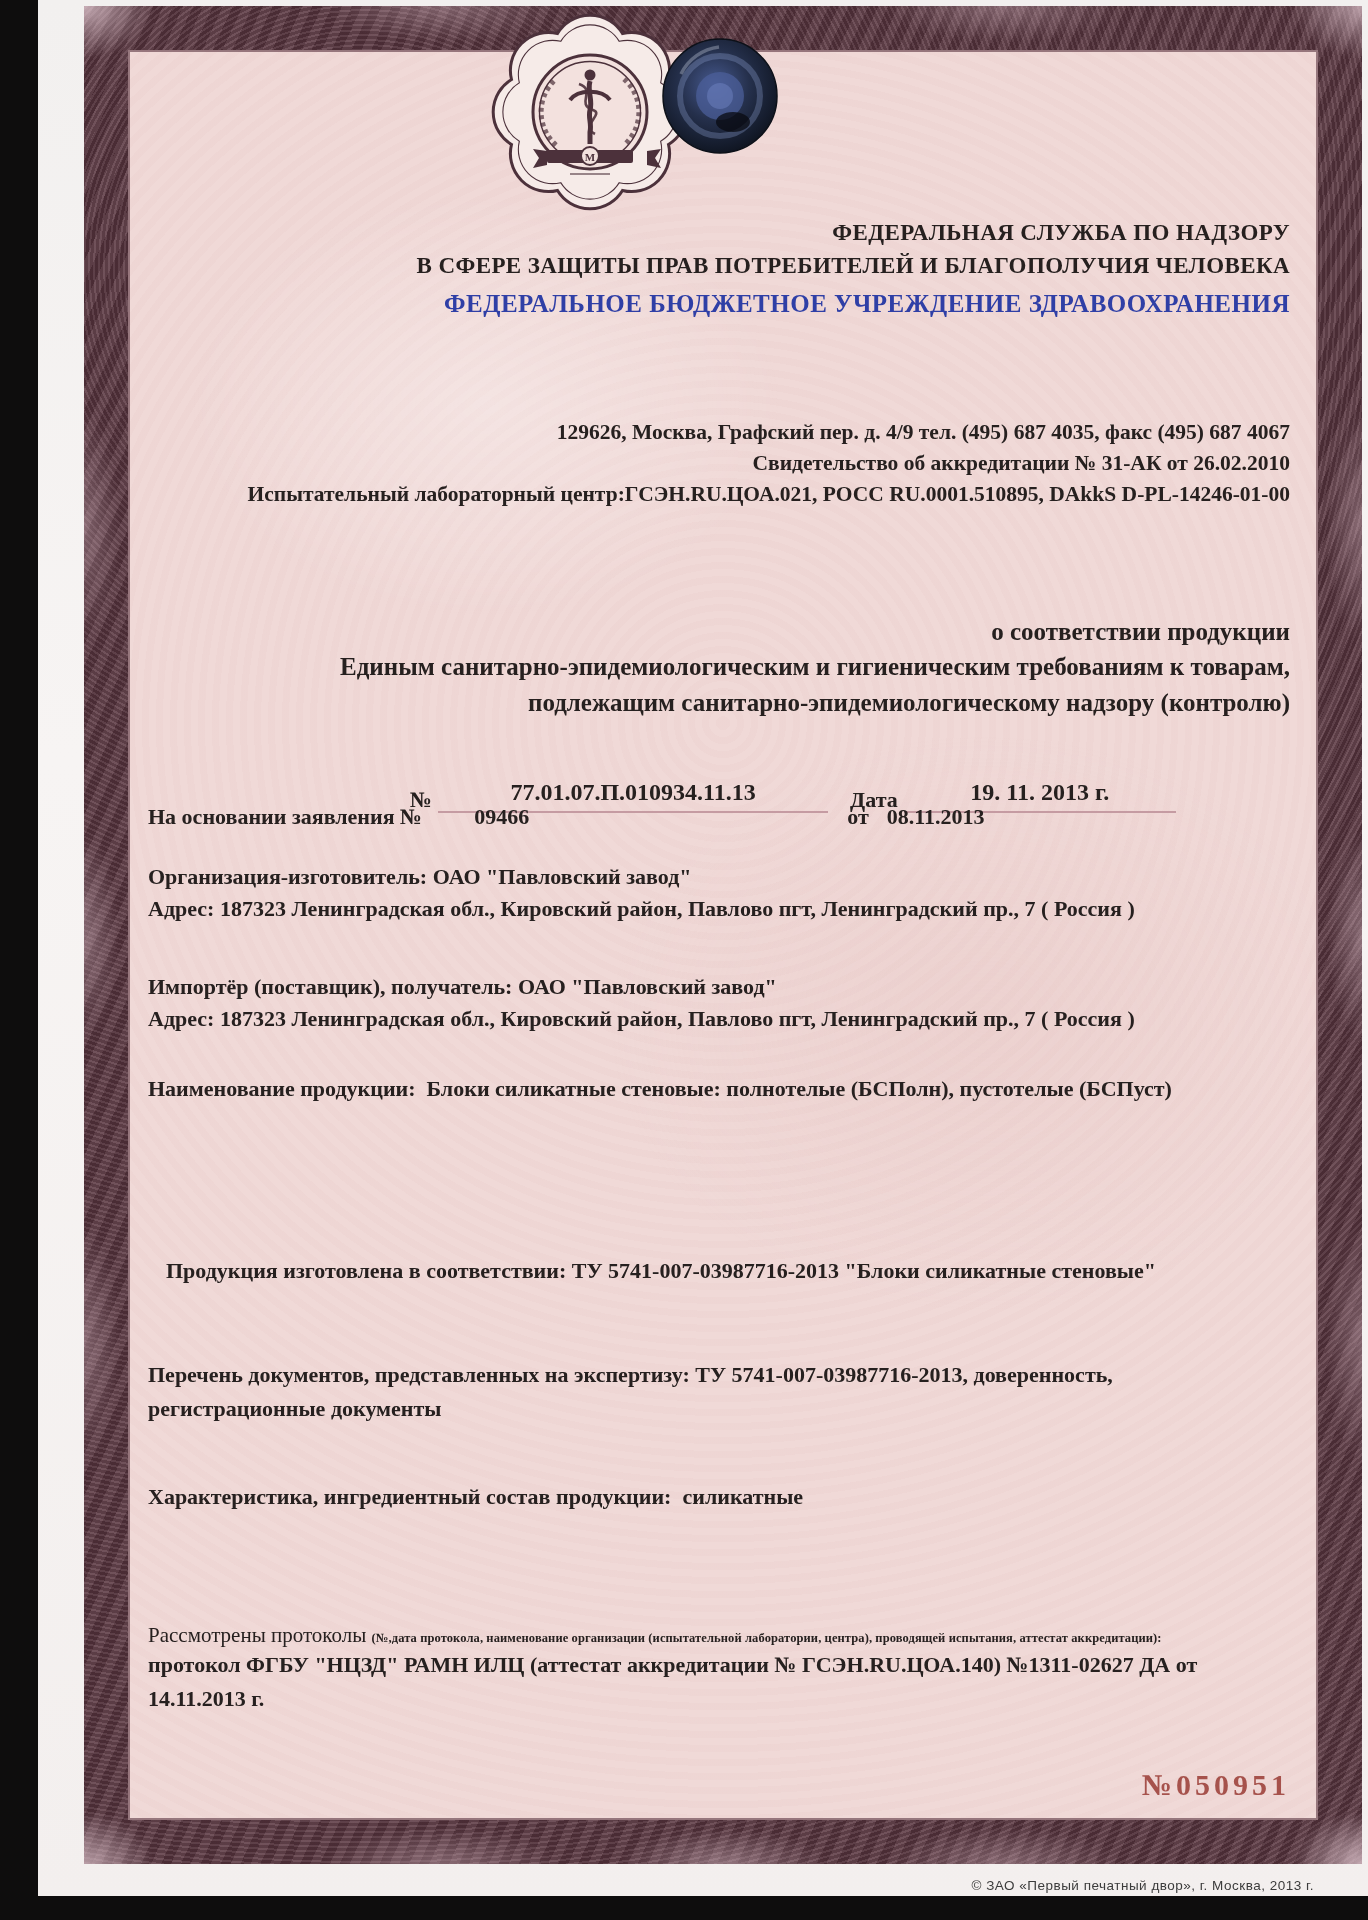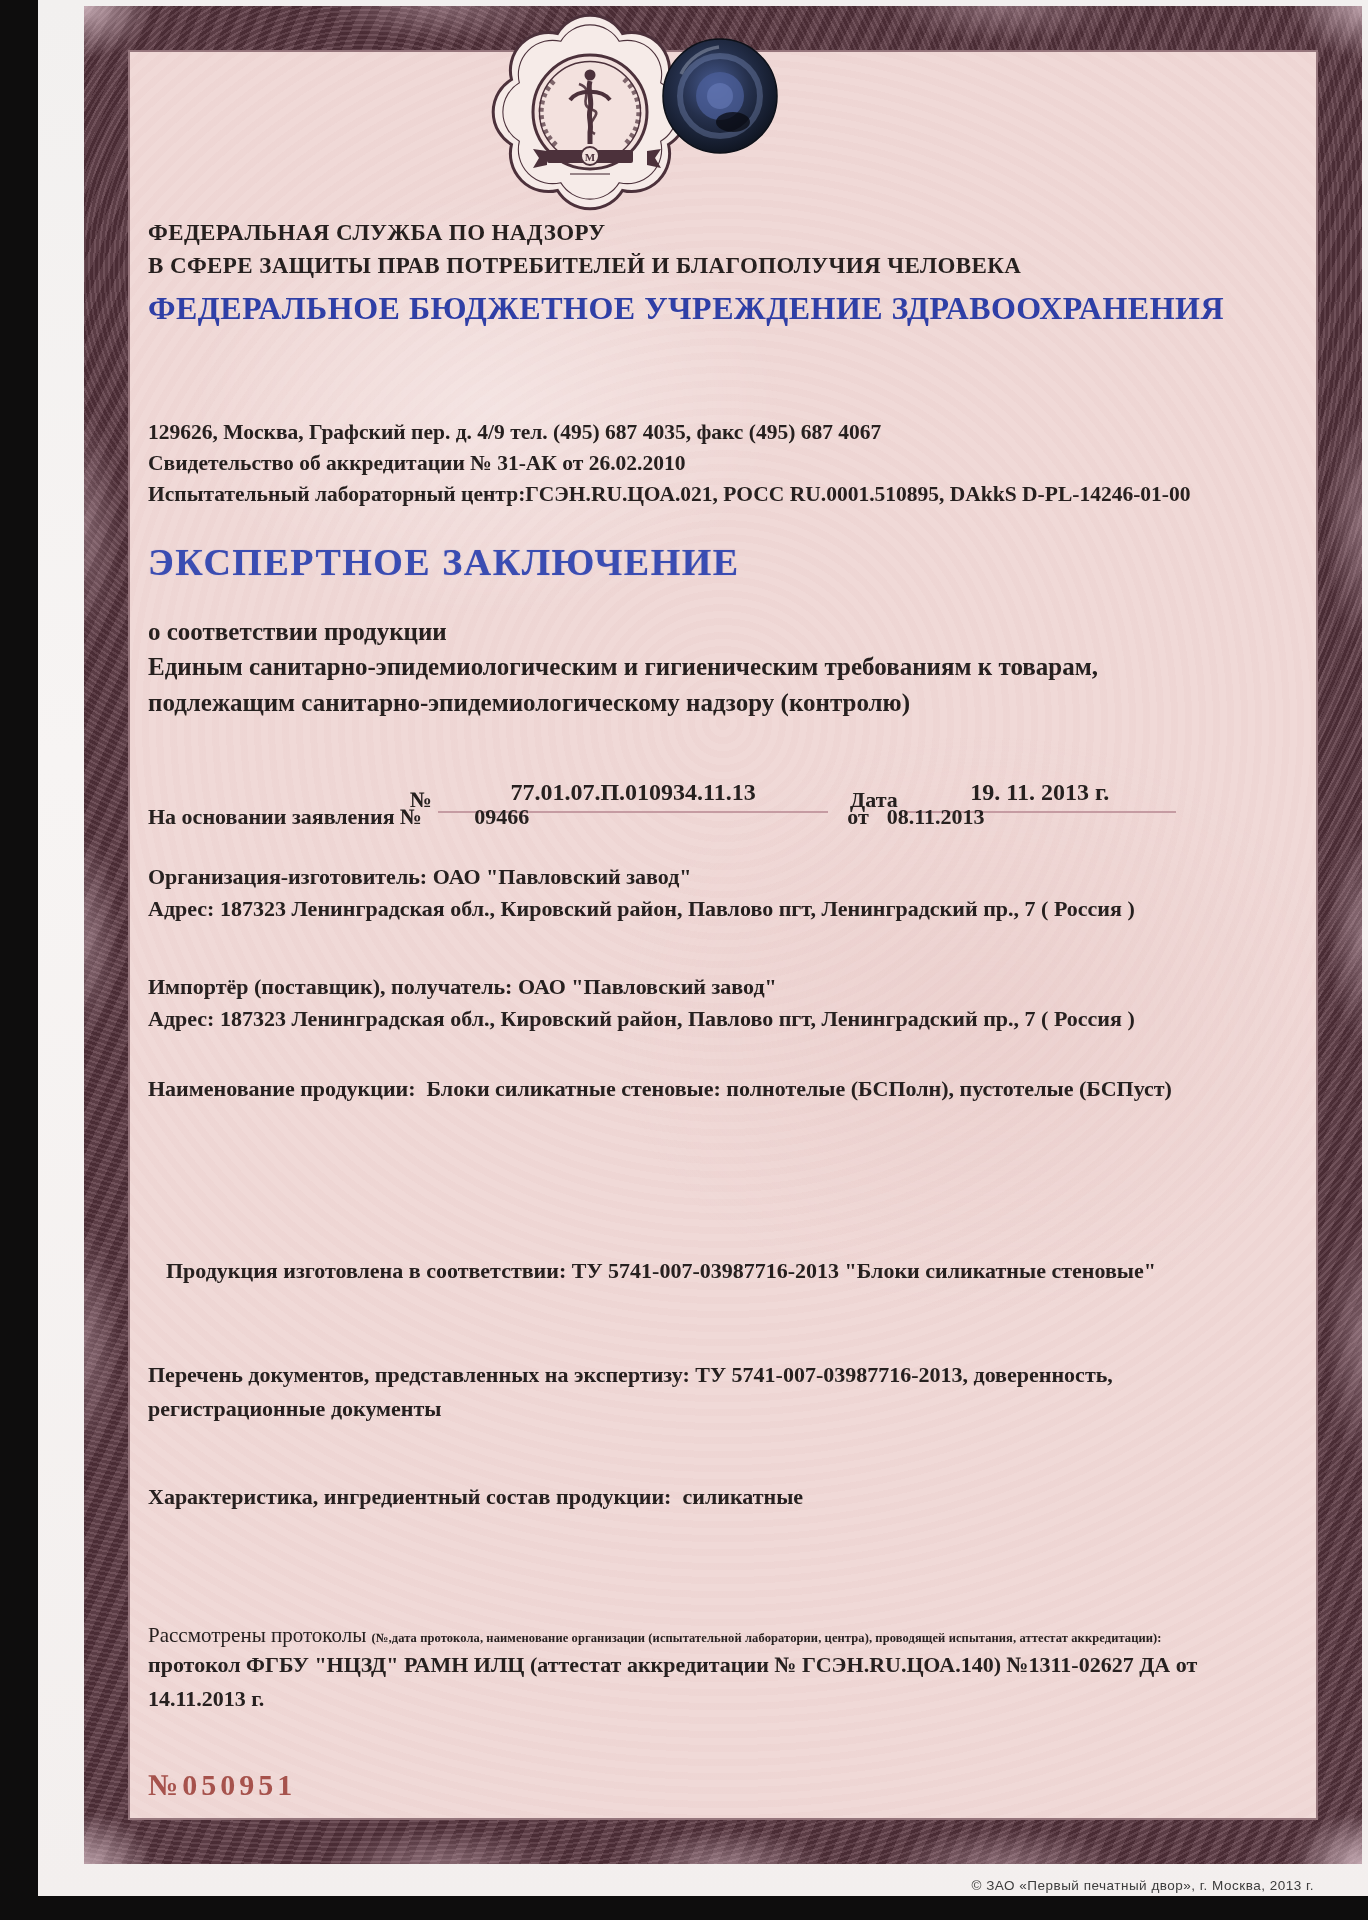--- a/index.html
+++ b/index.html
@@ -47,24 +47,24 @@
     position:absolute; inset:44px;
     background-color:#f0d9d7;
     background-image:
       radial-gradient(420px 300px at 30% 20%, rgba(255,255,255,.30), transparent 70%),
       radial-gradient(520px 400px at 72% 55%, rgba(226,190,188,.28), transparent 72%),
       repeating-radial-gradient(circle at 50% 38%, rgba(178,136,138,.035) 0 7px, transparent 7px 14px);
     border:2px solid rgba(96,58,70,.62);
   }
   .content{position:absolute; top:0; left:18px; right:26px; bottom:0; color:#26201f;}
   .line{position:absolute; left:0; right:0; white-space:nowrap;}
-  .c{text-align:left;}
+  .c{text-align:right;}
   .b{font-weight:bold;}
   .blue{color:#2f3fa6;}
-  .fs-org{font-size:32px; letter-spacing:.5px;}
+  .fs-org{font-size:25px; letter-spacing:.5px;}
   .fs-hdr{font-size:23px; letter-spacing:.4px;}
   .fs-addr{font-size:21.5px;}
   .title{font-size:38px; letter-spacing:1.5px; color:#3a4cb2; text-shadow:0 0 1px rgba(58,76,178,.45);}
   .fs-sub{font-size:25px;}
   .fs-body{font-size:22px;}
   .numrow{display:flex; align-items:flex-end;}
   .ul-box{border-bottom:2px solid #c59ba2; text-align:center; padding-bottom:5px;}
   .small-print{font-size:12.5px; font-weight:bold; letter-spacing:.1px;}
   .wrap{white-space:normal; line-height:34px;}
   .certno{font-size:30px; font-weight:bold; letter-spacing:4px; color:#a6524c;}
@@ -85,21 +85,20 @@
       <div class="content">
 
         <div class="line c b fs-hdr" style="top:168px;">ФЕДЕРАЛЬНАЯ СЛУЖБА ПО НАДЗОРУ</div>
         <div class="line c b fs-hdr" style="top:201px;">В СФЕРЕ ЗАЩИТЫ ПРАВ ПОТРЕБИТЕЛЕЙ И БЛАГОПОЛУЧИЯ  ЧЕЛОВЕКА</div>
         <div class="line c b blue fs-org" style="top:238px;">ФЕДЕРАЛЬНОЕ БЮДЖЕТНОЕ УЧРЕЖДЕНИЕ ЗДРАВООХРАНЕНИЯ</div>
 
         <div class="line c b fs-addr" style="top:368px;">129626, Москва, Графский пер. д. 4/9 тел. (495) 687 4035, факс (495) 687 4067</div>
         <div class="line c b fs-addr" style="top:399px;">Свидетельство об аккредитации № 31-АК от 26.02.2010</div>
         <div class="line c b fs-addr" style="top:430px;">Испытательный лабораторный центр:ГСЭН.RU.ЦОА.021, РОСС RU.0001.510895, DAkkS D-PL-14246-01-00</div>
 
-        <div class="line c b title" style="top:488px;">ЭКСПЕРТНОЕ ЗАКЛЮЧЕНИЕ</div>
         <div class="line c b fs-sub" style="top:566px;">о  соответствии продукции</div>
         <div class="line c b fs-sub" style="top:601px;">Единым санитарно-эпидемиологическим и гигиеническим требованиям к товарам,</div>
         <div class="line c b fs-sub" style="top:637px;">подлежащим санитарно-эпидемиологическому надзору (контролю)</div>
 
         <div class="line numrow" style="top:692px;">
           <span class="b fs-body" style="margin-left:262px;">№</span>
           <span class="ul-box b" style="width:390px; margin-left:6px; font-size:24px;margin-top:35px;"><span>77.01.07.П.010934.11.13</span></span>
           <span class="b fs-body" style="margin-left:22px;">Дата</span>
           <span class="ul-box b" style="width:272px; margin-left:6px; font-size:24px;"><span>19. 11. 2013 г.</span></span>
         </div>

